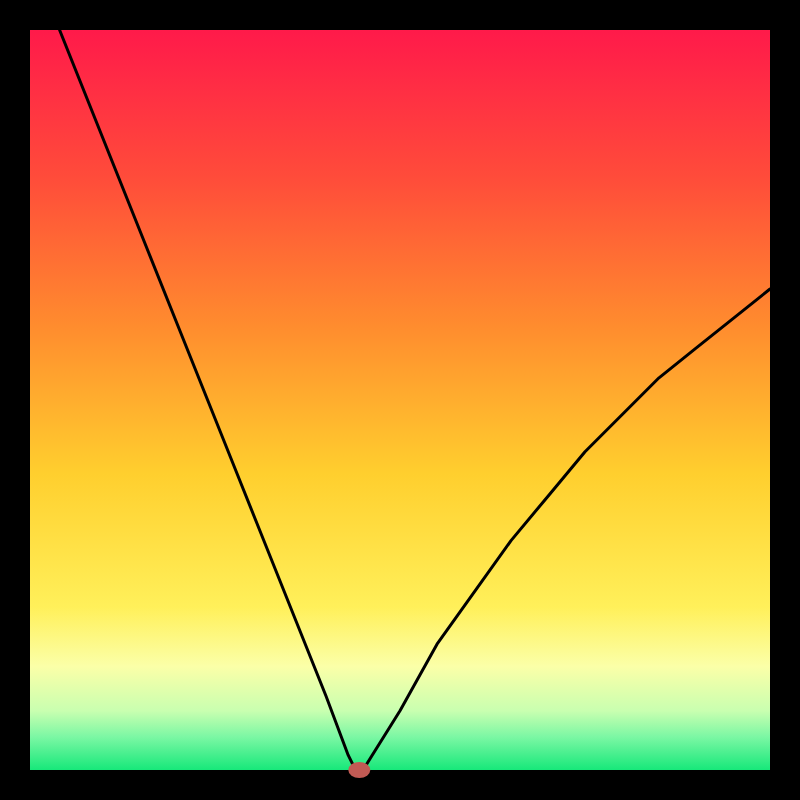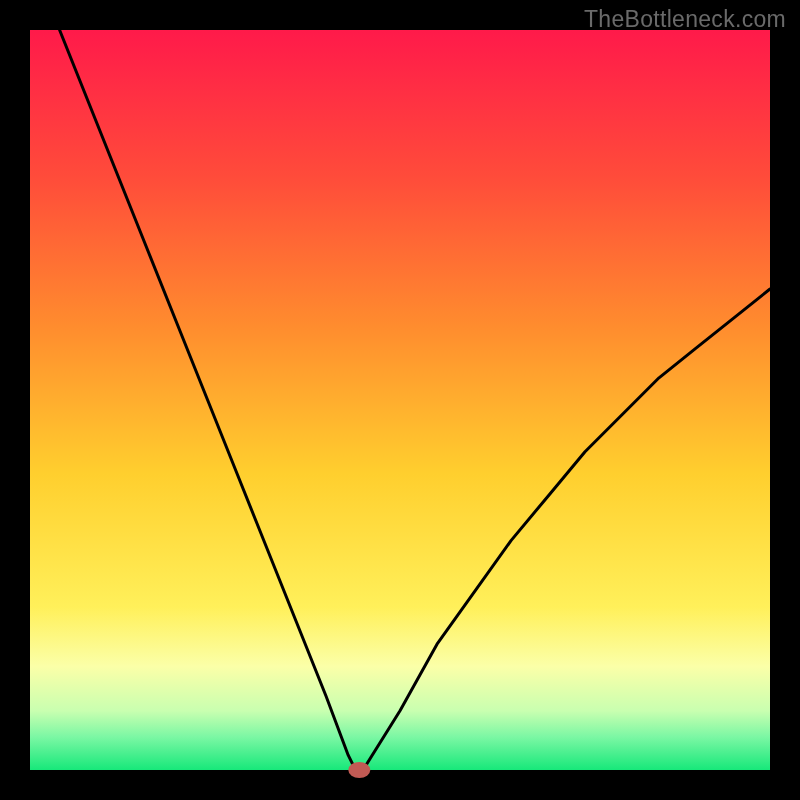--- a/index.html
+++ b/index.html
@@ -27,21 +27,20 @@
     letter-spacing: 0.3px;
   }
   svg {
     display: block;
   }
 </style>
 </head>
 <body>
 
 <div class="frame">
-  <div class="watermark">TheBottleneck.com</div>
   <svg id="chart-svg" width="800" height="800" viewBox="0 0 800 800">
     <defs>
       <linearGradient id="bg-grad" x1="0" y1="0" x2="0" y2="1">
           <stop offset="0%" stop-color="#ff1a4a"></stop>
           <stop offset="20%" stop-color="#ff4c3a"></stop>
           <stop offset="40%" stop-color="#ff8c2e"></stop>
           <stop offset="60%" stop-color="#ffcf2e"></stop>
           <stop offset="78%" stop-color="#fff05a"></stop>
           <stop offset="86%" stop-color="#fbffa8"></stop>
           <stop offset="92%" stop-color="#c9ffb0"></stop>

